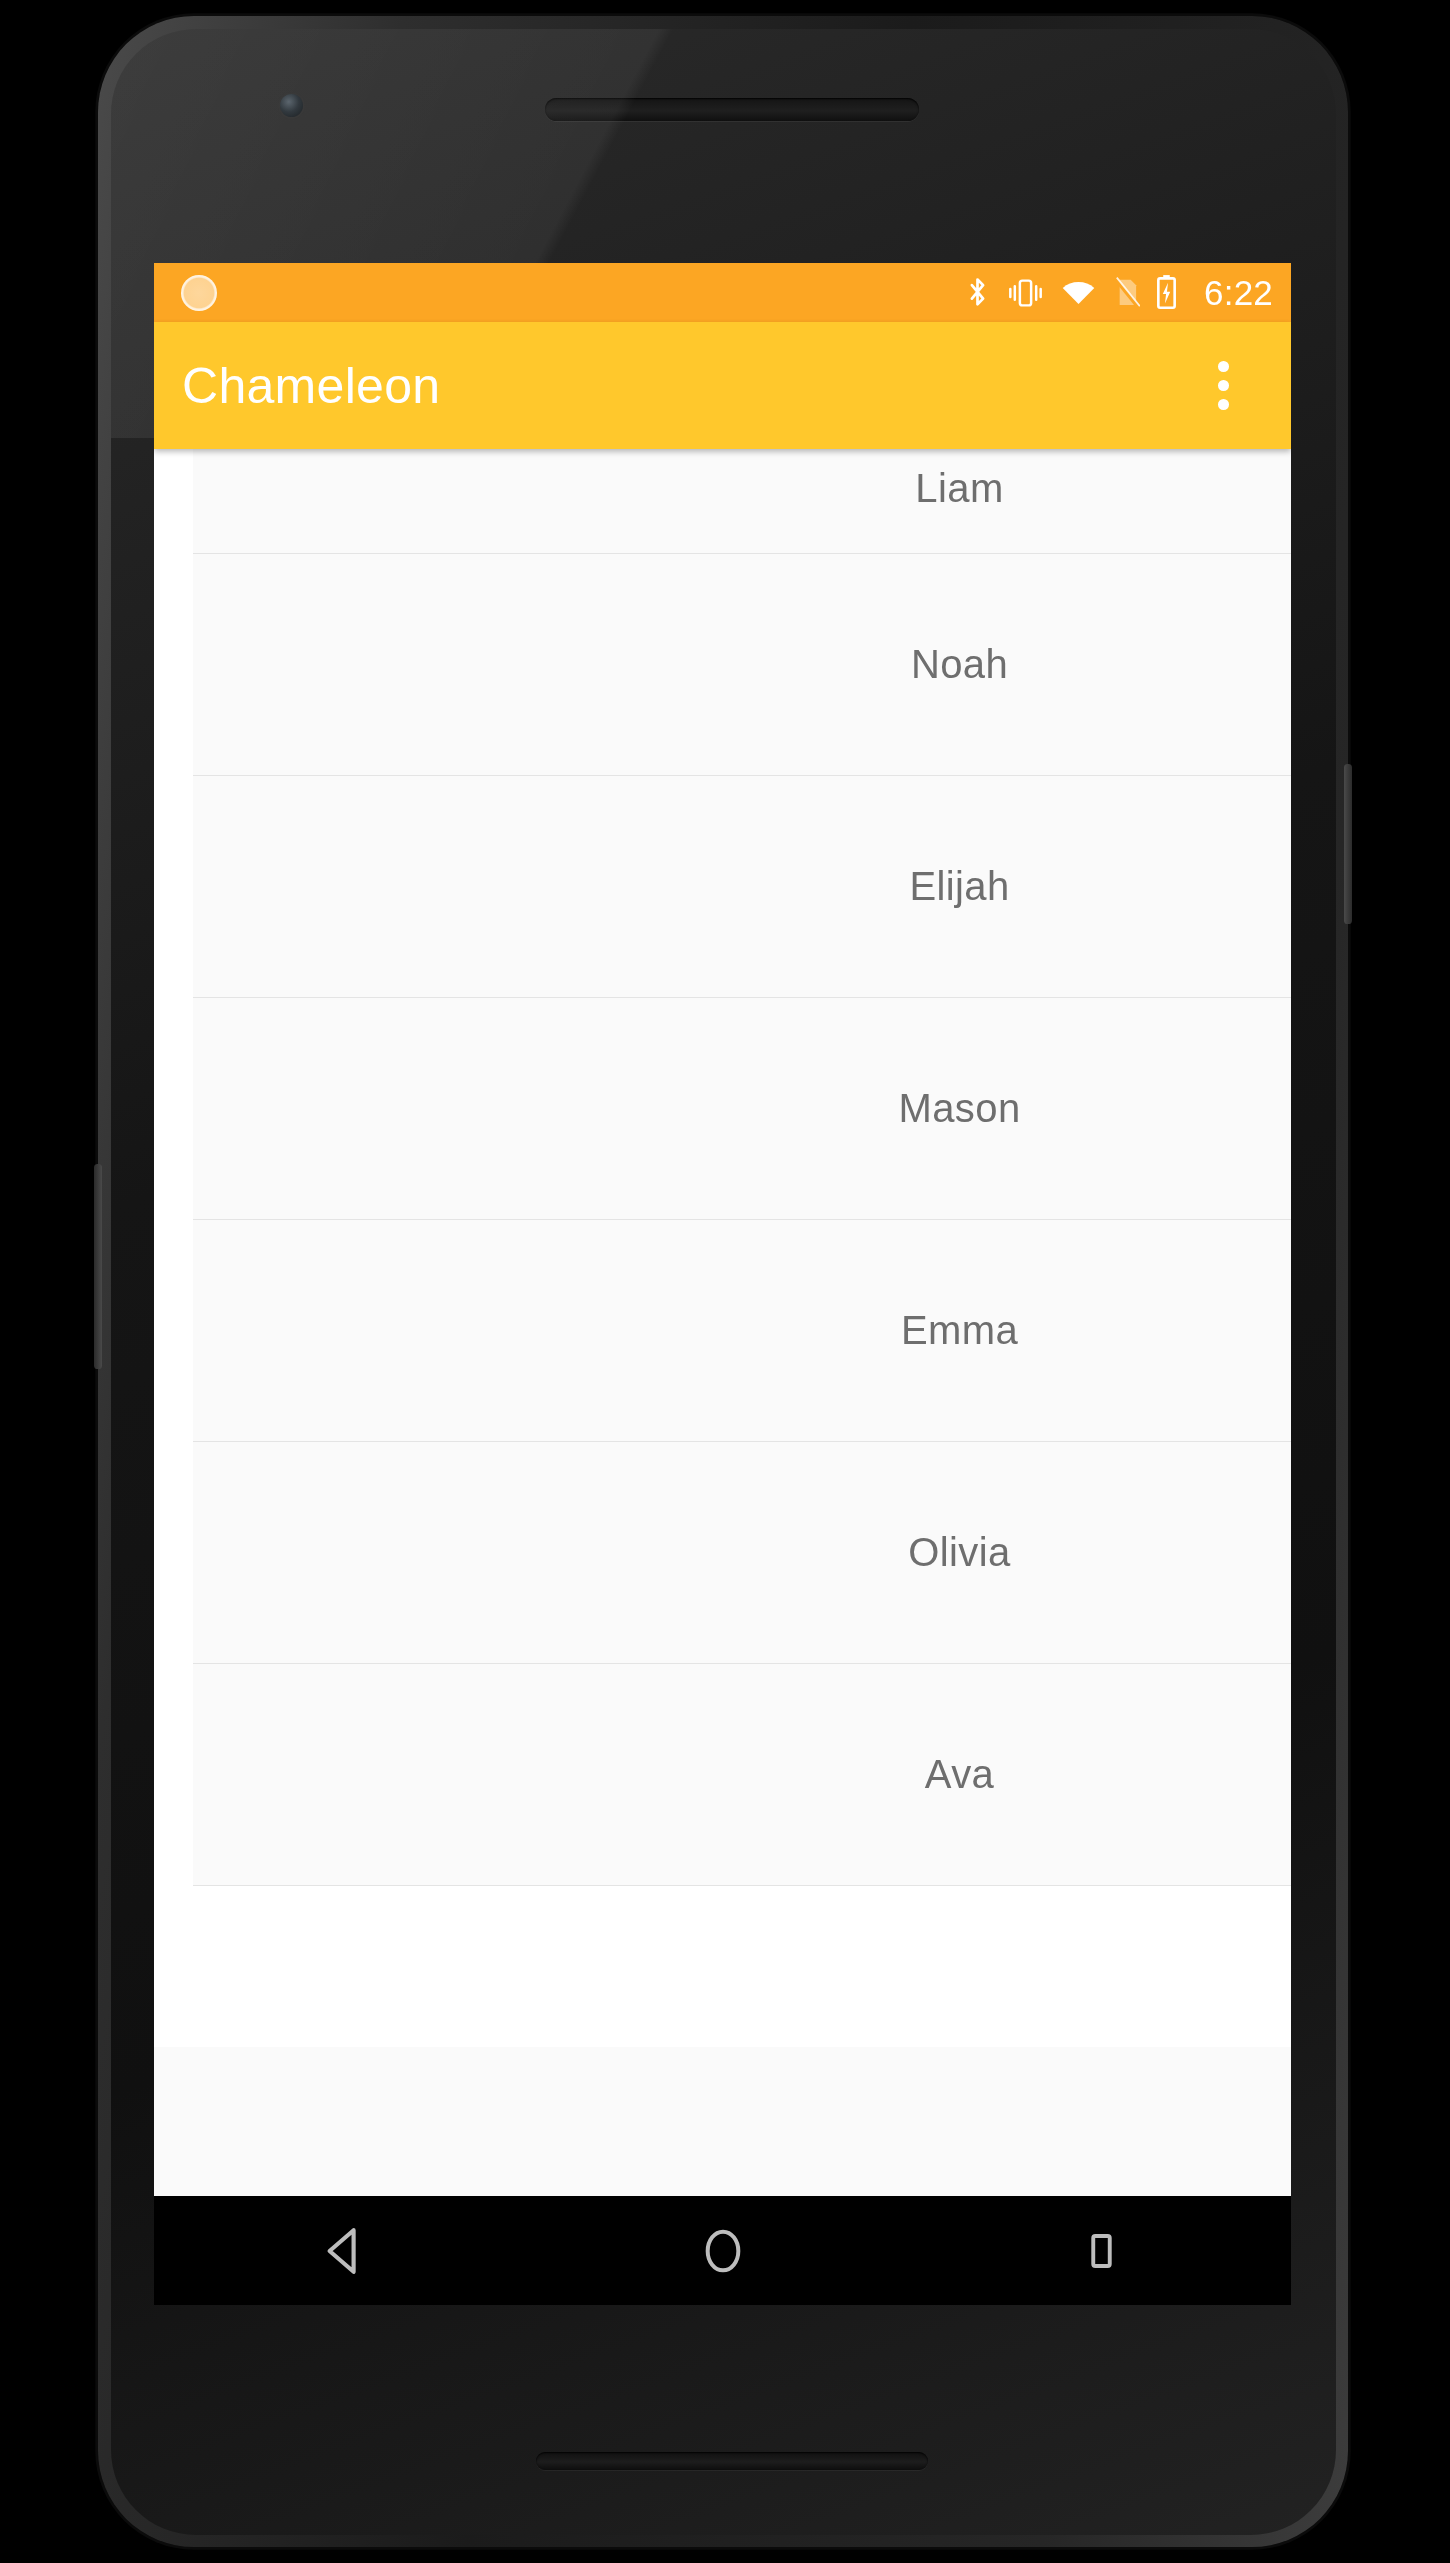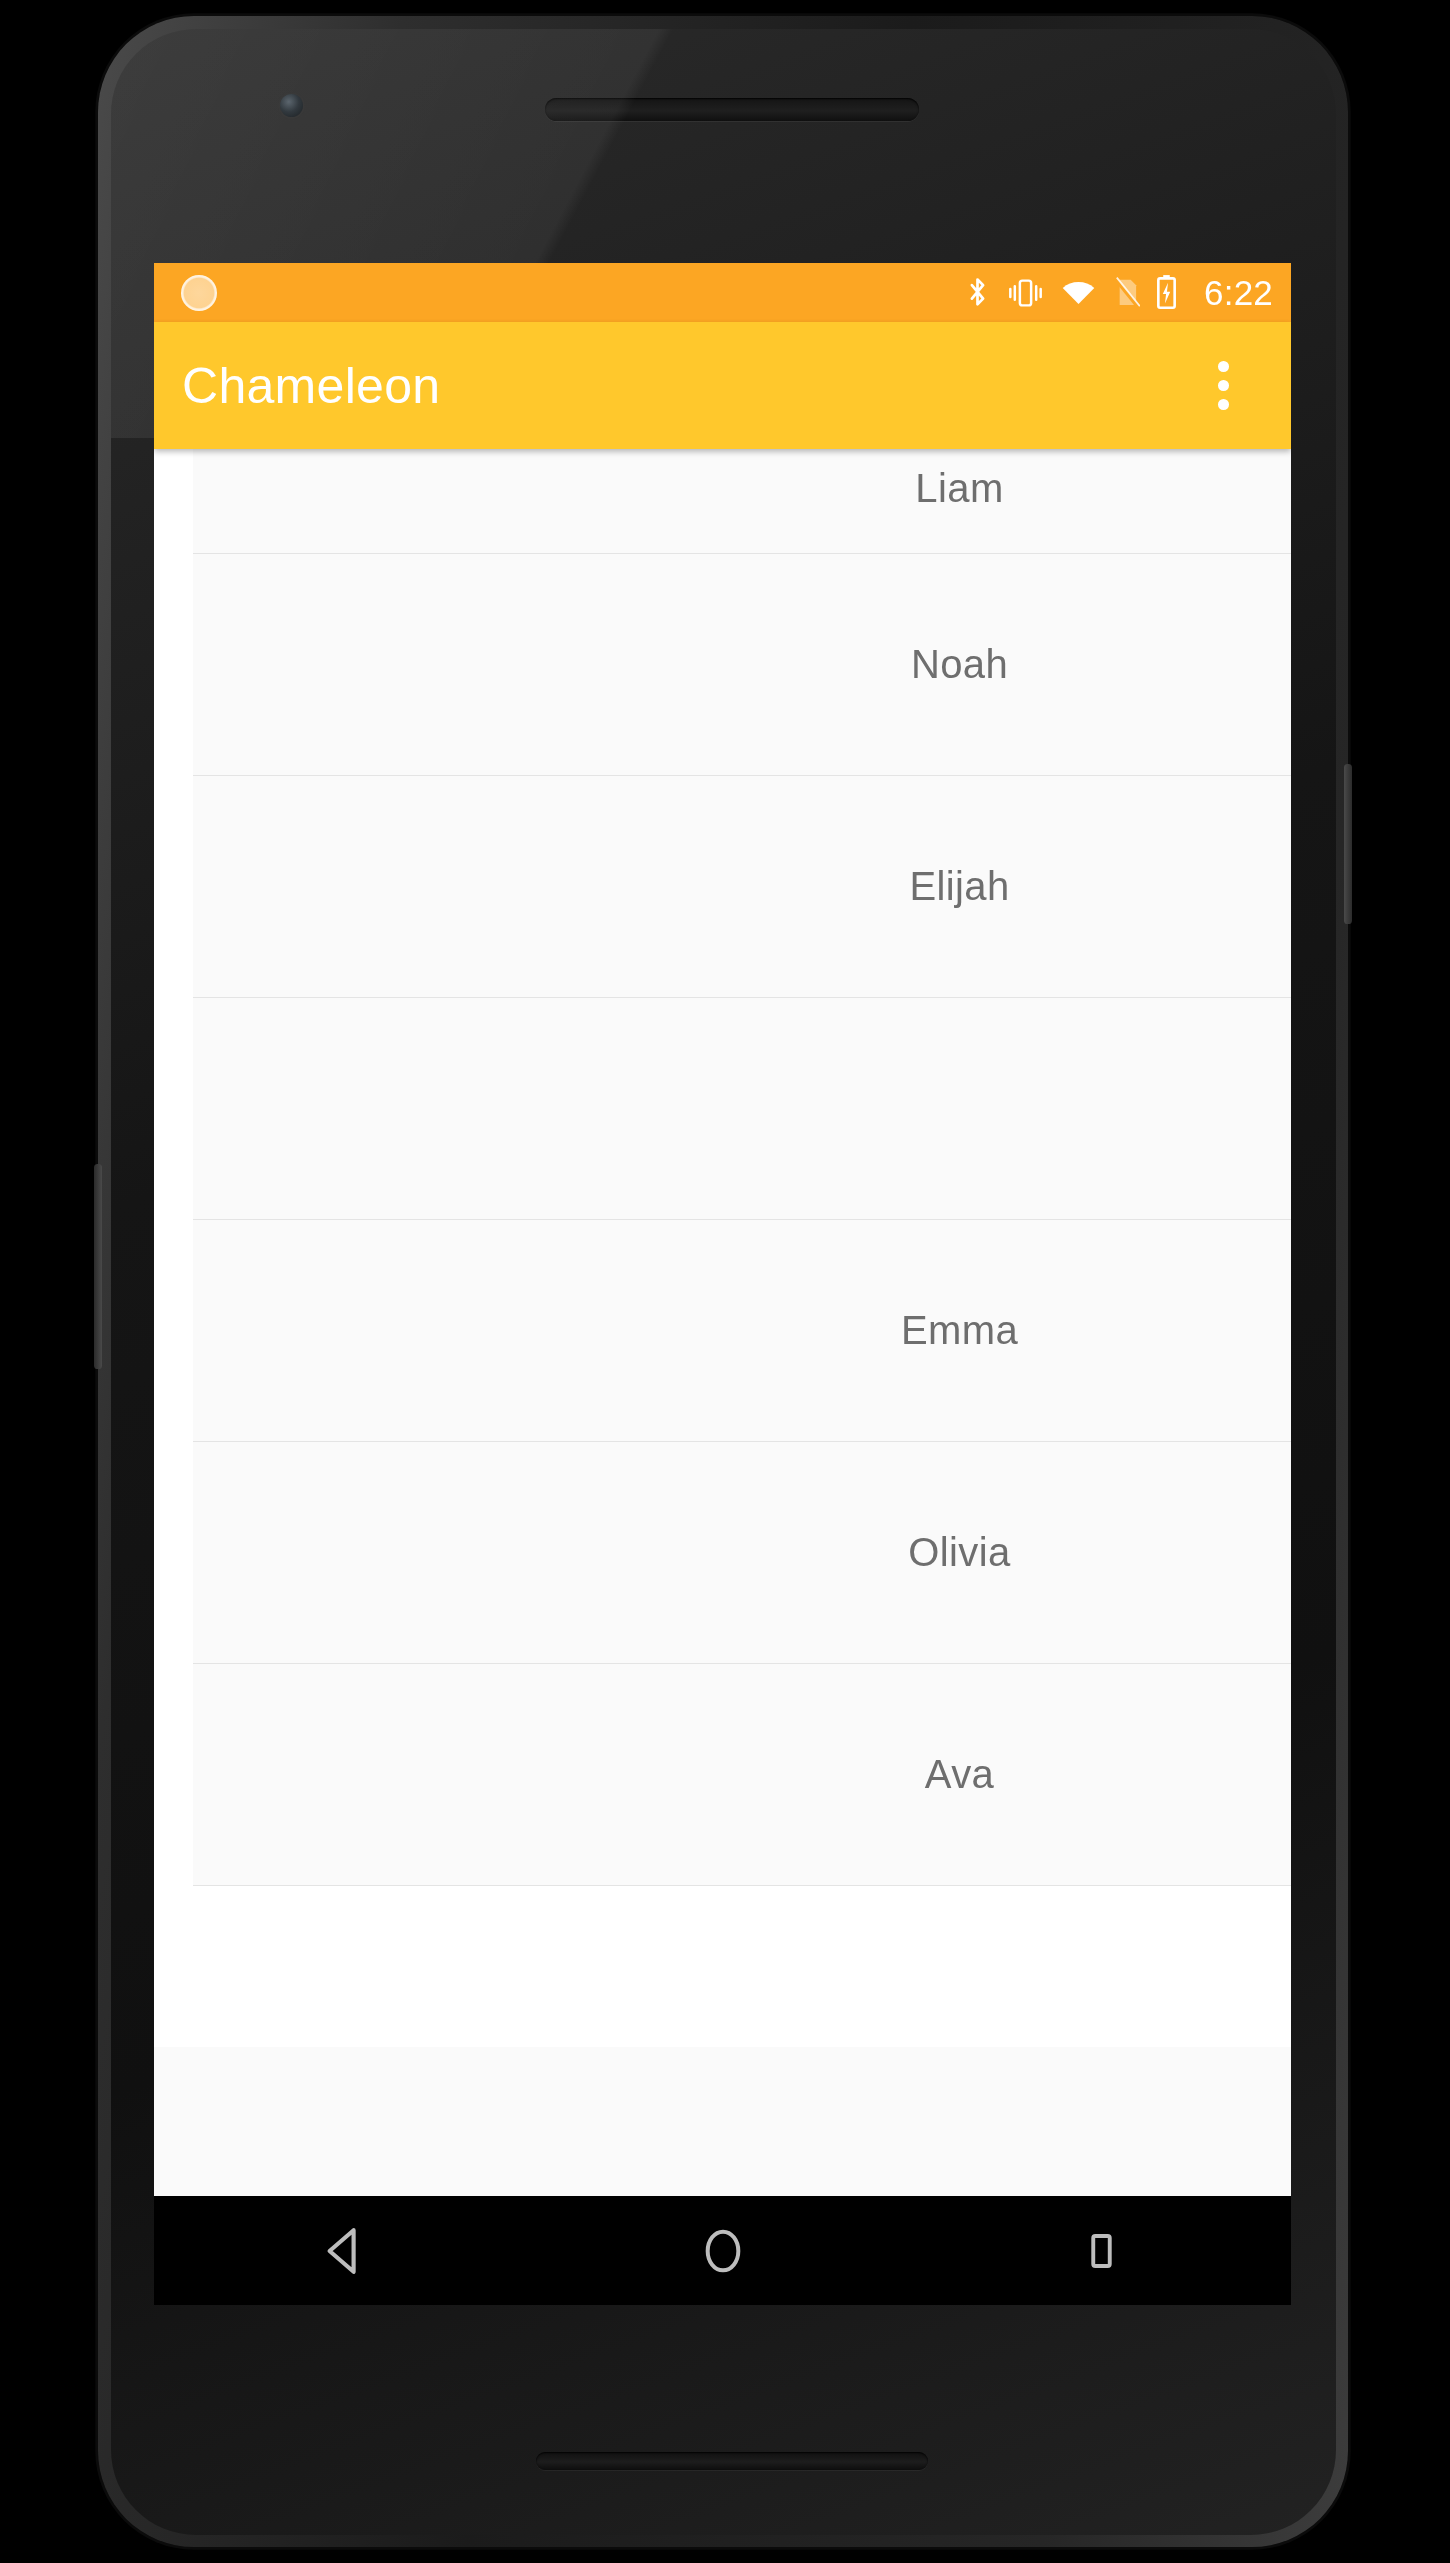--- a/index.html
+++ b/index.html
@@ -358,20 +358,23 @@
         <div class="row-label-wrap">
           <span class="row-label">Elijah</span>
         </div>
       </div>
 
 
       <div class="list-row">
         <div class="row-thumb">
           <div class="thumb-art art-mason"></div>
         </div>
+        <div class="row-label-wrap">
+          <span class="row-label">Mason</span>
+        </div>
       </div>
 
       <div class="list-row">
         <div class="row-thumb">
           <div class="thumb-art art-emma"></div>
         </div>
         <div class="row-label-wrap">
           <span class="row-label">Emma</span>
         </div>
       </div>

